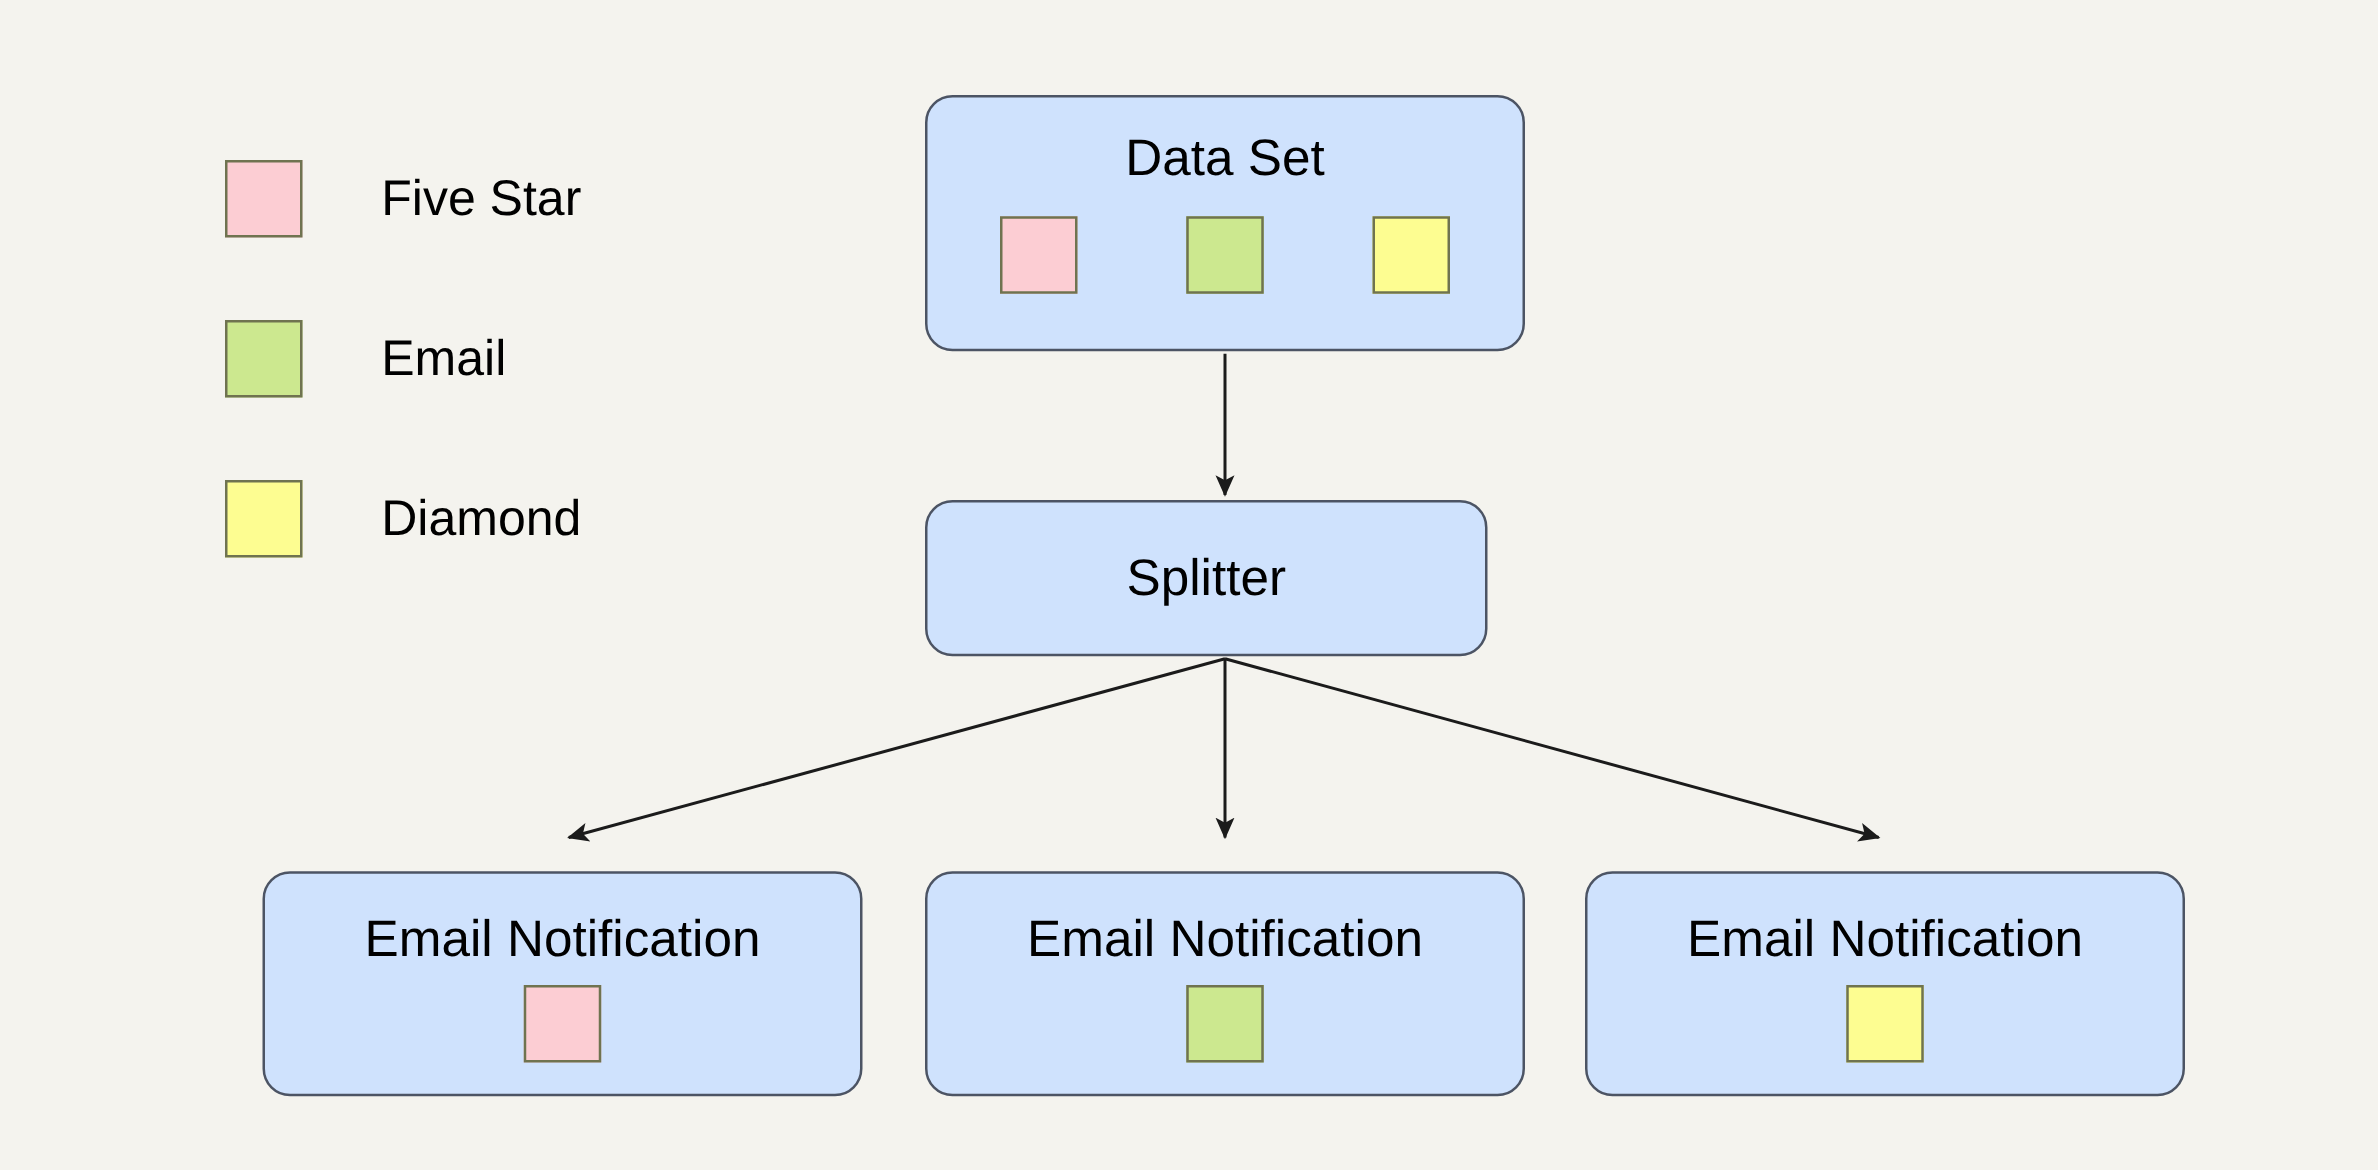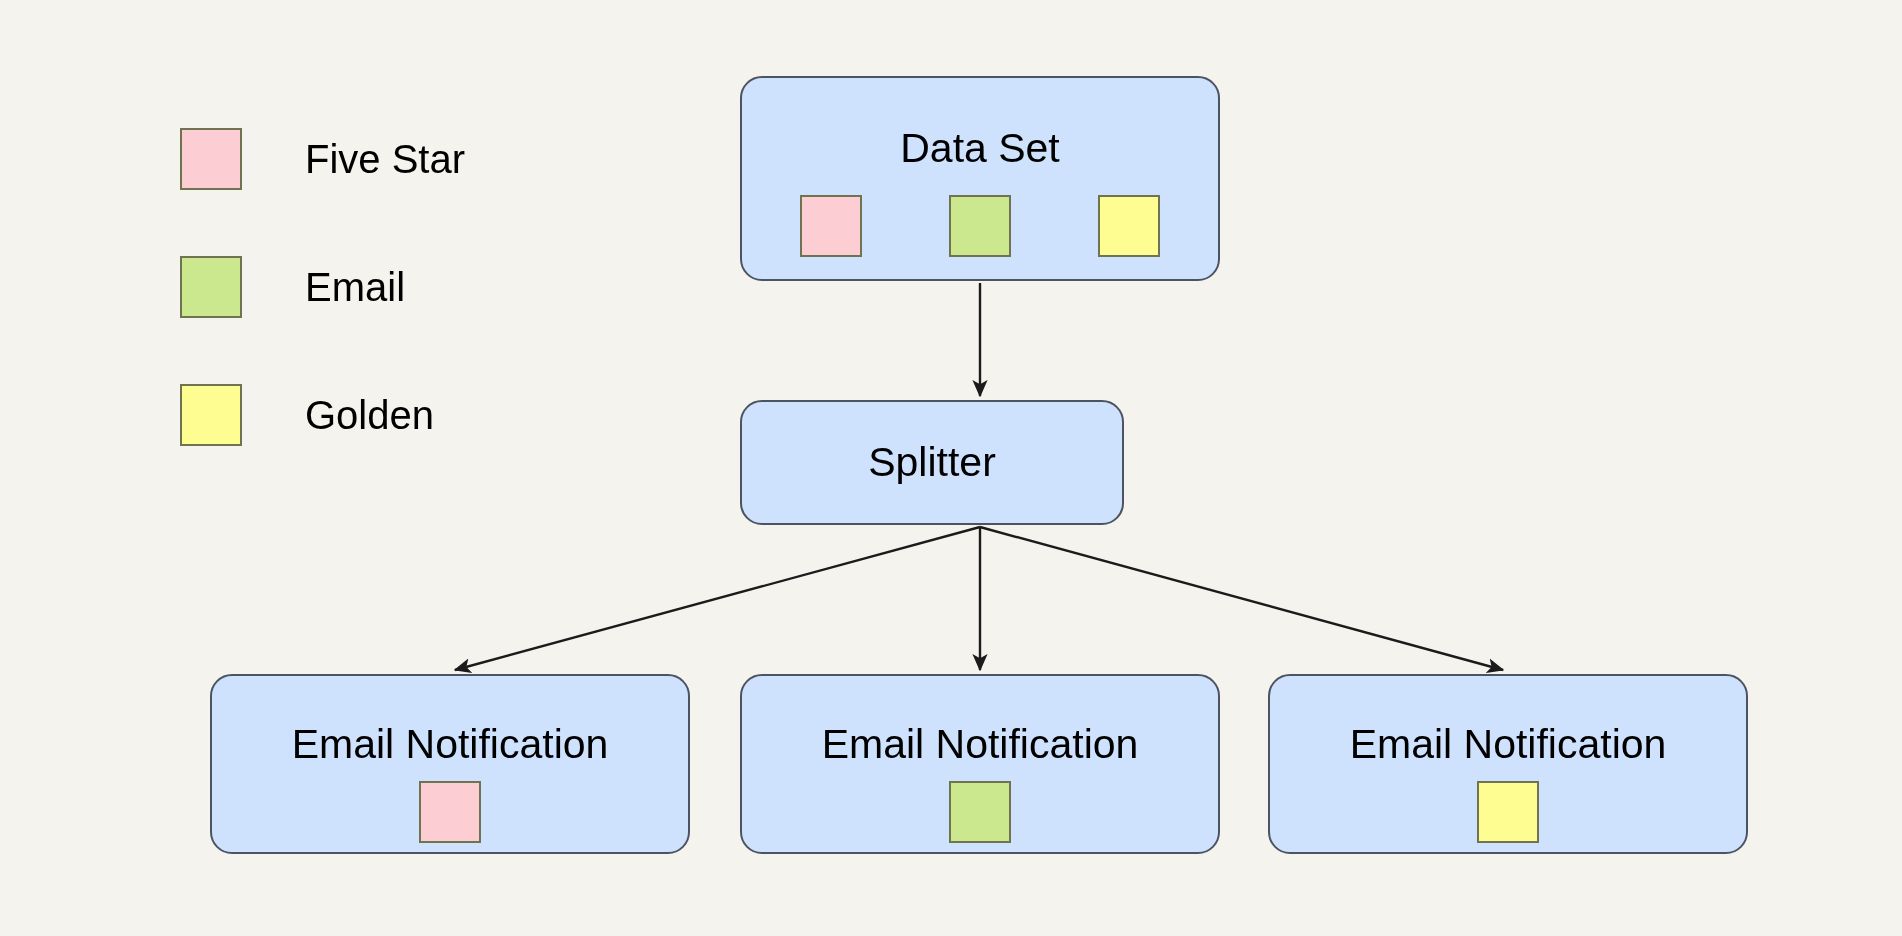--- a/index.html
+++ b/index.html
@@ -96,30 +96,30 @@
   }
   #node-dataset .chip-row {
     width: 360px;
     justify-content: space-between;
     margin-top: 24px;
   }
 
   #node-splitter {
     left: 740px;
     top: 400px;
-    width: 384px;
+    width: 450px;
     height: 125px;
   }
 
   .node-email {
-    top: 674px;
+    top: 697px;
     width: 480px;
     height: 180px;
     justify-content: flex-start;
-    padding-top: 46px;
+    padding-top: 30px;
   }
   .node-email .chip-row {
     margin-top: 14px;
   }
   #node-email-1 { left: 210px; }
   #node-email-2 { left: 740px; }
   #node-email-3 { left: 1268px; }
 </style>
 </head>
 <body style="background-color: rgb(244, 243, 238);">
@@ -147,26 +147,26 @@
       <span class="legend-label">Five Star</span>
     </div>
 
     <div class="legend-row">
       <span class="legend-swatch" style="background-color: rgb(204, 232, 143);"></span>
       <span class="legend-label">Email</span>
     </div>
 
     <div class="legend-row">
       <span class="legend-swatch" style="background-color: rgb(253, 253, 145);"></span>
-      <span class="legend-label">Golden</span>
+      <span class="legend-label">Diamond</span>
     </div>
 
   </div>
 
-  <div class="node" id="node-dataset" style="background-color: rgb(207, 226, 253); border-color: rgb(76, 84, 100); justify-content: center;">
+  <div class="node" id="node-dataset" style="background-color: rgb(207, 226, 253); border-color: rgb(76, 84, 100);">
     <div class="node-title">Data Set</div>
     <div class="chip-row">
       <span class="chip" style="background-color: rgb(252, 205, 211);"></span>
       <span class="chip" style="background-color: rgb(204, 232, 143);"></span>
       <span class="chip" style="background-color: rgb(253, 253, 145);"></span>
     </div>
   </div>
 
   <div class="node" id="node-splitter" style="background-color: rgb(207, 226, 253); border-color: rgb(76, 84, 100);">
     <div class="node-title">Splitter</div>

